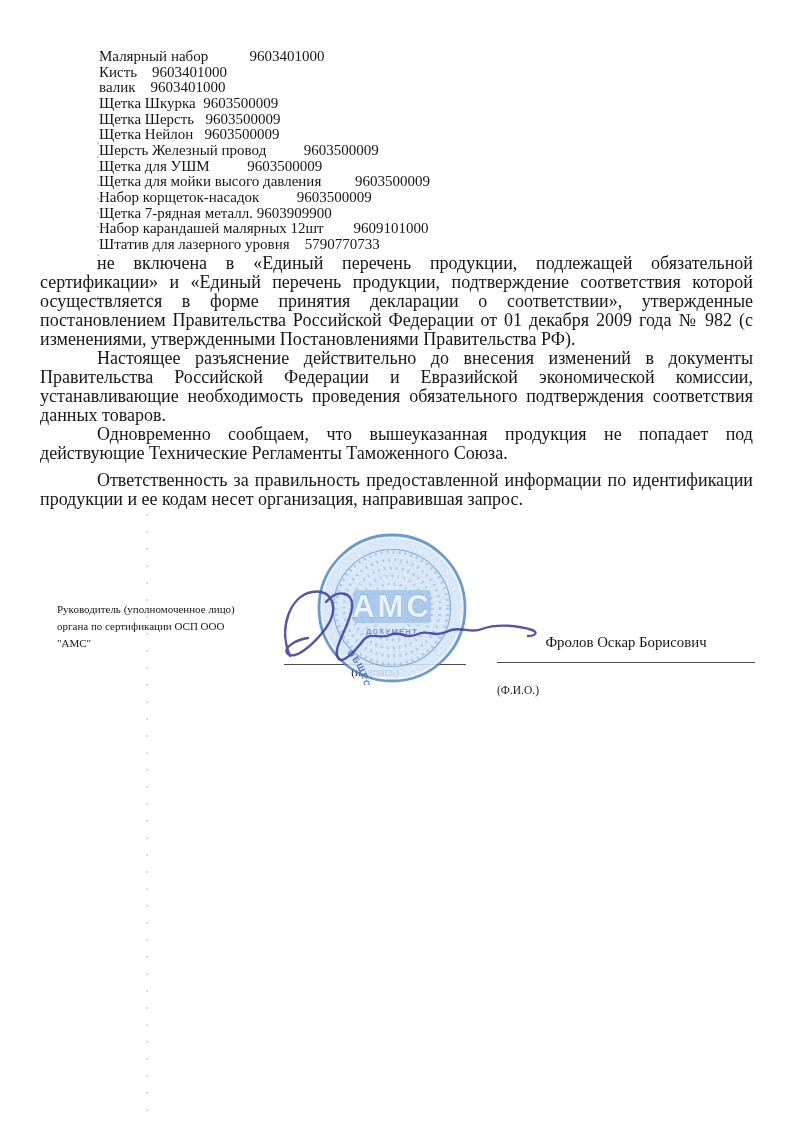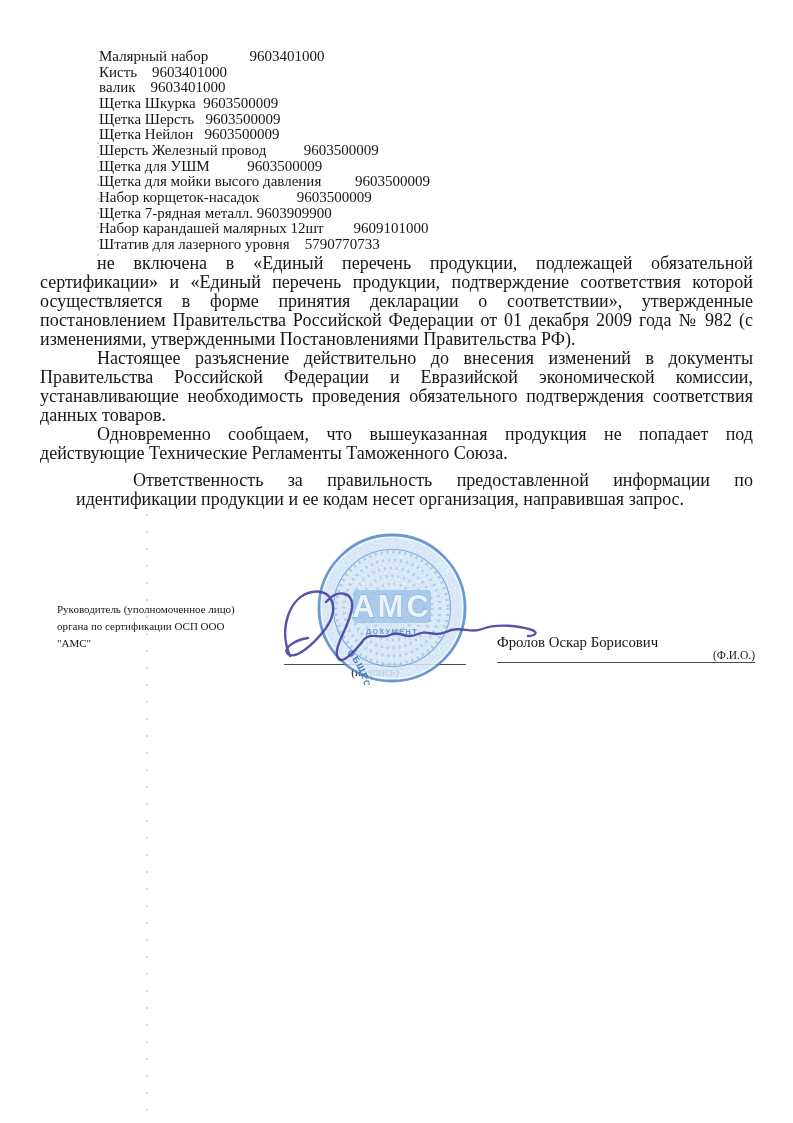--- a/index.html
+++ b/index.html
@@ -6,33 +6,33 @@
   body {
     width:793px; height:1123px; background:#ffffff; position:relative; overflow:hidden;
     font-family:"Liberation Serif","DejaVu Serif",serif; color:#161616;
     -webkit-font-smoothing:antialiased;
   }
   .content { position:absolute; left:40px; top:49px; width:713px; }
   .product-list { padding-left:59px; font-size:15px; line-height:15.65px; }
   .product-line { white-space:pre; }
   .paragraphs { margin-top:1px; }
   .paragraphs p { margin:0; text-align:justify; text-indent:57px; font-size:18px; line-height:19px; }
-  .paragraphs p.gap-before { margin-top:8px;margin-left:36px; }
+  .paragraphs p.gap-before { margin-top:8px; }
   
   .artifact-1 { position:absolute; left:97px; top:142px; width:2px; height:158px;
     background:repeating-linear-gradient(to bottom, rgba(90,90,90,.28) 0 2px, transparent 2px 14px); }
   .artifact-2 { position:absolute; left:146px; top:480px; width:2px; height:640px;
     background:repeating-linear-gradient(to bottom, rgba(90,90,90,.22) 0 2px, transparent 2px 17px); }
   
   .sig-role { position:absolute; left:57px; top:601px; width:290px; font-size:11px; line-height:17.2px; white-space:pre-line; }
   .sign-line { position:absolute; left:284px; top:664px; width:182px; border-top:1.4px solid #4c4c4c; }
   .sign-caption { position:absolute; left:284px; top:666px; width:182px; text-align:center; font-size:11.5px; color:#222; }
-  .fio-name { position:absolute; left:497px; top:634px; width:258px; font-size:14.8px; }
+  .fio-name { position:absolute; left:497px; top:634px; width:258px; text-align:center; font-size:14.8px; }
   .fio-line { position:absolute; left:497px; top:662px; width:258px; border-top:1.2px solid #4c4c4c; }
-  .fio-caption { position:absolute; left:497px; top:649px; width:258px; text-align:right; font-size:11.5px; color:#222; }
+  .fio-caption { position:absolute; left:497px; top:684px; width:258px; text-align:left; font-size:11.5px; color:#222; }
   .stamp-wrap { position:absolute; left:315px; top:531px; width:154px; height:154px; }
   .ink-wrap { position:absolute; left:270px; top:578px; width:290px; height:100px; }
   .stamp-ring-text { font-family:"Liberation Sans","DejaVu Sans",sans-serif; font-weight:bold; font-size:8.7px; letter-spacing:1.1px; fill:#3a71bd; }
   .stamp-center-text { font-family:"Liberation Sans","DejaVu Sans",sans-serif; font-weight:bold; font-size:31px; letter-spacing:3px; fill:#e9f2fa; stroke:#6da3d4; stroke-width:0.9; paint-order:stroke; }
   .stamp-inner-text { font-family:"Liberation Sans","DejaVu Sans",sans-serif; font-weight:bold; font-size:7.2px; letter-spacing:1.5px; fill:#4a7fc4; opacity:.85; }
 </style>
 </head>
 <body>
 
 <div class="artifact-1"></div>

